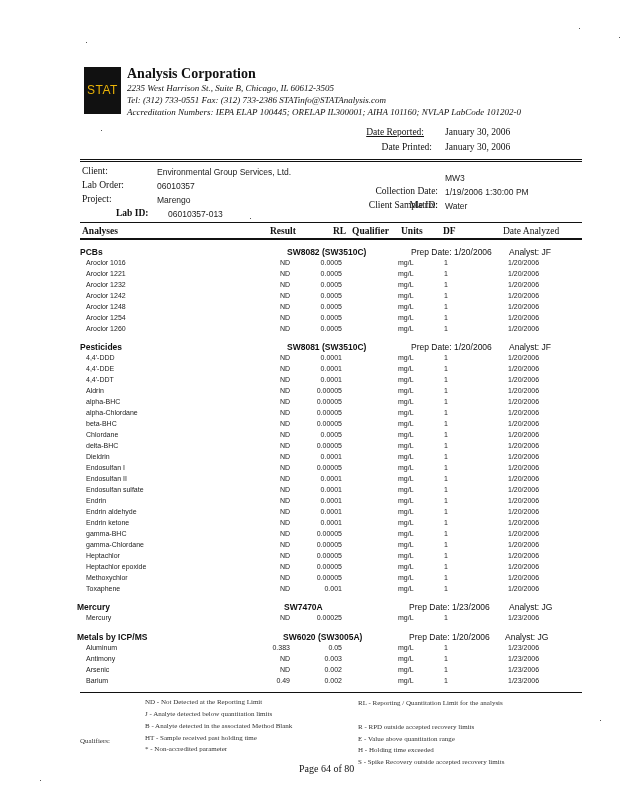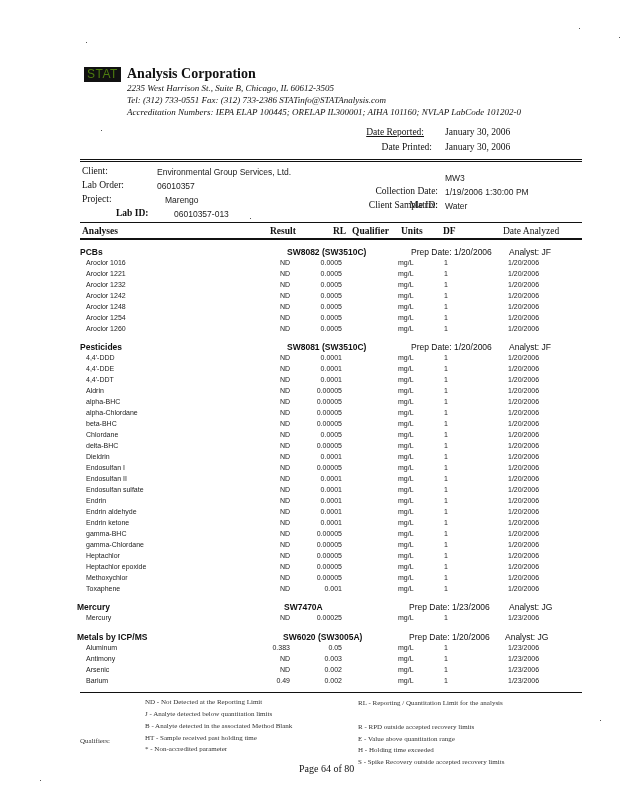--- a/index.html
+++ b/index.html
@@ -1,20 +1,20 @@
 <!DOCTYPE html>
 <html><head>
 <meta charset="utf-8">
 <style>
   html, body { margin: 0; padding: 0; background: #ffffff; }
   body { width: 642px; height: 800px; position: relative; overflow: hidden; color: #111; }
   .abs { position: absolute; white-space: nowrap; }
 
   
-  .logo-box { left: 84px; top: 67px; background: #111; color: #4d7c0f; font-family: "Liberation Sans", sans-serif; font-size: 12px; letter-spacing: 0.5px; padding: 1px 3px; line-height: 13px; }
+  .logo-box { left: 84px; top: 67px; background: #111; color: #eab308; font-family: "Liberation Sans", sans-serif; font-size: 12px; letter-spacing: 0.5px; padding: 17px 3px; line-height: 13px; }
   .company { left: 127px; top: 66px; font-family: "Liberation Serif", serif; font-weight: bold; font-size: 14px; }
   .addr { left: 127px; font-family: "Liberation Serif", serif; font-style: italic; font-size: 9px; }
 
   .dates-label { font-family: "Liberation Serif", serif; font-size: 9.5px; text-align: right; width: 100px; }
   .dates-value { font-family: "Liberation Serif", serif; font-size: 9.5px; }
 
   .rule { position: absolute; background: #111; }
 
   .info-label { font-family: "Liberation Serif", serif; font-size: 9.5px; }
   .info-value { font-family: "Liberation Sans", sans-serif; font-size: 8.5px; color: #222; }
@@ -55,23 +55,23 @@
 <div class="abs dates-value" style="left:445px; top:142px;">January 30, 2006</div>
 
 <div class="rule" style="left:80px; top:159px; width:502px; height:1px;"></div>
 <div class="rule" style="left:80px; top:161px; width:502px; height:1px;"></div>
 
 <div class="abs info-label" style="left:82px; top:166px;">Client:</div>
 <div class="abs info-value" style="left:157px; top:167px;">Environmental Group Services, Ltd.</div>
 <div class="abs info-label" style="left:82px; top:180px;">Lab Order:</div>
 <div class="abs info-value" style="left:157px; top:181px;">06010357</div>
 <div class="abs info-label" style="left:82px; top:194px;">Project:</div>
-<div class="abs info-value" style="left:157px; top:195px;margin-left:8px;">Marengo</div>
+<div class="abs info-value" style="left:157px; top:195px;">Marengo</div>
 <div class="abs info-label" style="left:82px; top:208px; font-weight:bold;margin-left:34px;">Lab ID:</div>
-<div class="abs info-value" style="left:174px; top:209px;">06010357-013</div>
+<div class="abs info-value" style="left:168px; top:209px;">06010357-013</div>
 
 <div class="abs info-label-r" style="left:328px; top:172px;margin-top:28px;">Client Sample ID:</div>
 <div class="abs info-value" style="left:445px; top:173px;">MW3</div>
 <div class="abs info-label-r" style="left:328px; top:186px;">Collection Date:</div>
 <div class="abs info-value" style="left:445px; top:187px;">1/19/2006 1:30:00 PM</div>
 <div class="abs info-label-r" style="left:328px; top:200px;">Matrix:</div>
 <div class="abs info-value" style="left:445px; top:201px;">Water</div>
 
 <div class="rule" style="left:80px; top:222px; width:502px; height:1px;"></div>
 <div class="abs colhdr" style="left:82px; top:226px;">Analyses</div>

